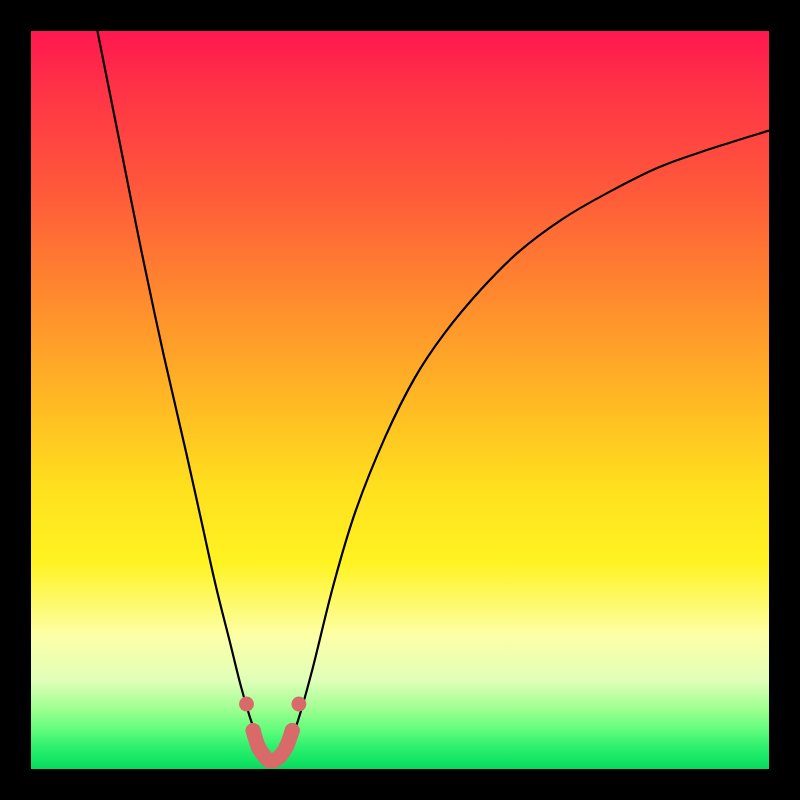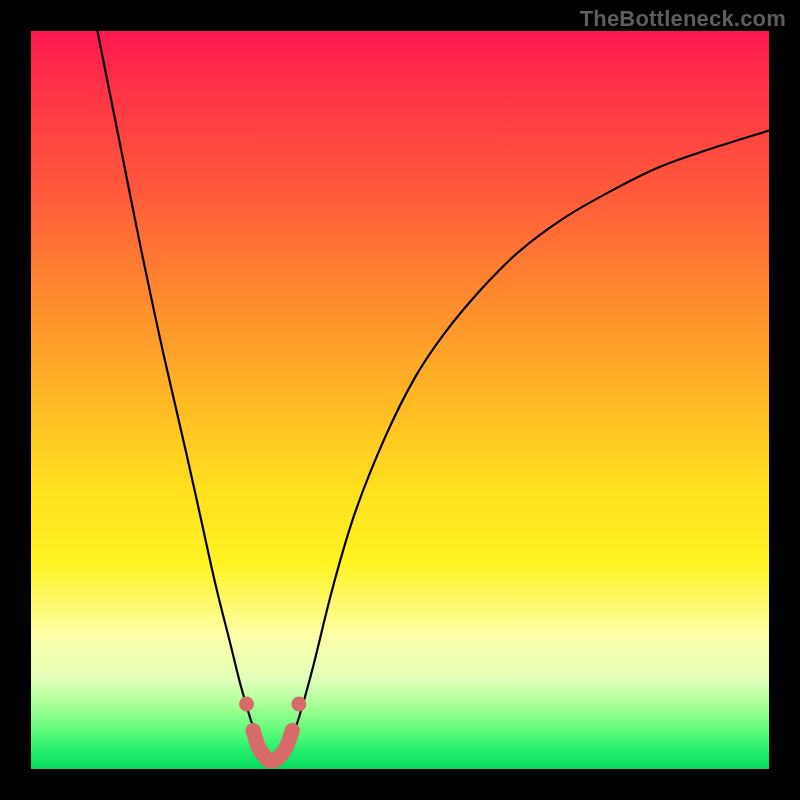--- a/index.html
+++ b/index.html
@@ -64,21 +64,20 @@
   .marker {
     fill: #d86a6a;
     stroke: none;
   }
 </style>
 </head>
 <body>
 
 <div class="stage">
 
-  <div class="watermark">TheBottleneck.com</div>
 
   <div class="plot-area">
     <svg class="curve" viewBox="0 0 738 738" preserveAspectRatio="none">
       <path id="curve-path" class="curve-path" d="M 66.42 0.00 C 70.41 19.93, 80.59 70.85, 88.56 110.70 C 96.53 150.55, 102.73 182.88, 110.70 221.40 C 118.67 259.92, 124.87 288.85, 132.84 324.72 C 140.81 360.59, 148.34 391.44, 154.98 420.66 C 161.62 449.88, 164.43 463.17, 169.74 487.08 C 175.05 510.99, 179.19 530.92, 184.50 553.50 C 189.81 576.08, 194.61 593.94, 199.26 612.54 C 203.91 631.14, 206.34 642.21, 210.33 656.82 C 214.32 671.43, 217.41 682.43, 221.40 693.72 C 225.39 705.01, 228.48 712.91, 232.47 719.55 C 236.46 726.19, 239.55 730.62, 243.54 730.62 C 247.53 730.62, 250.62 726.19, 254.61 719.55 C 258.60 712.91, 261.03 707.67, 265.68 693.72 C 270.33 679.77, 273.80 667.30, 280.44 642.06 C 287.08 616.82, 294.61 582.72, 302.58 553.50 C 310.55 524.28, 315.42 506.27, 324.72 479.70 C 334.02 453.13, 343.61 429.81, 354.24 405.90 C 364.87 381.99, 373.13 365.46, 383.76 346.86 C 394.39 328.26, 401.32 318.52, 413.28 302.58 C 425.24 286.64, 436.90 272.91, 450.18 258.30 C 463.46 243.69, 472.47 234.02, 487.08 221.40 C 501.69 208.78, 515.42 198.82, 531.36 188.19 C 547.30 177.56, 558.37 171.66, 575.64 162.36 C 592.91 153.06, 608.70 144.50, 627.30 136.53 C 645.90 128.56, 659.03 124.72, 678.96 118.08 C 698.89 111.44, 727.37 102.95, 738.00 99.63"></path>
       <g id="marker-group">
           <path d="M 222.14 699.62 C 223.07 702.55, 225.31 711.34, 227.30 715.86 C 229.30 720.38, 231.35 722.32, 233.21 724.72 C 235.07 727.11, 235.78 728.35, 237.64 729.14 C 239.50 729.94, 241.41 729.94, 243.54 729.14 C 245.67 728.35, 247.32 727.11, 249.44 724.72 C 251.57 722.32, 253.22 720.38, 255.35 715.86 C 257.47 711.34, 260.19 702.55, 261.25 699.62" fill="none" stroke="#d86a6a" stroke-width="15" stroke-linecap="round" stroke-linejoin="round"></path>
           <circle cx="215.50" cy="673.06" r="7.5" class="marker"></circle>
           <circle cx="222.14" cy="699.62" r="7.5" class="marker"></circle>
           <circle cx="227.30" cy="715.86" r="7.5" class="marker"></circle>
           <circle cx="233.21" cy="724.72" r="7.5" class="marker"></circle>

